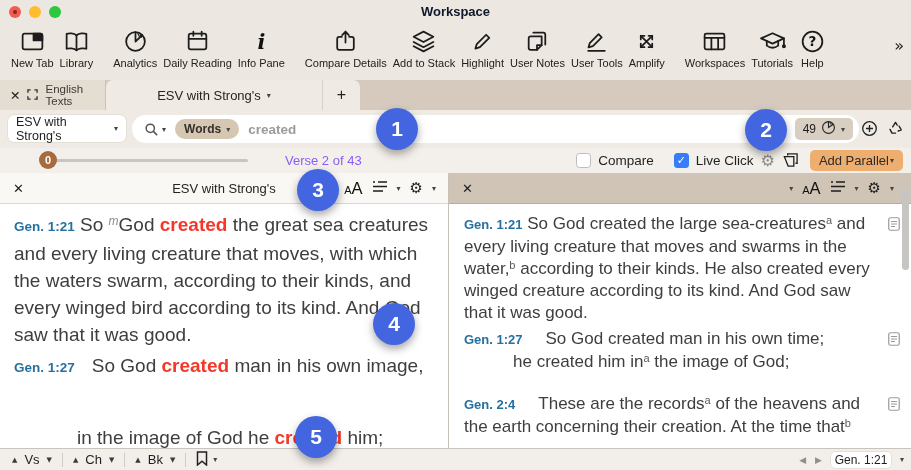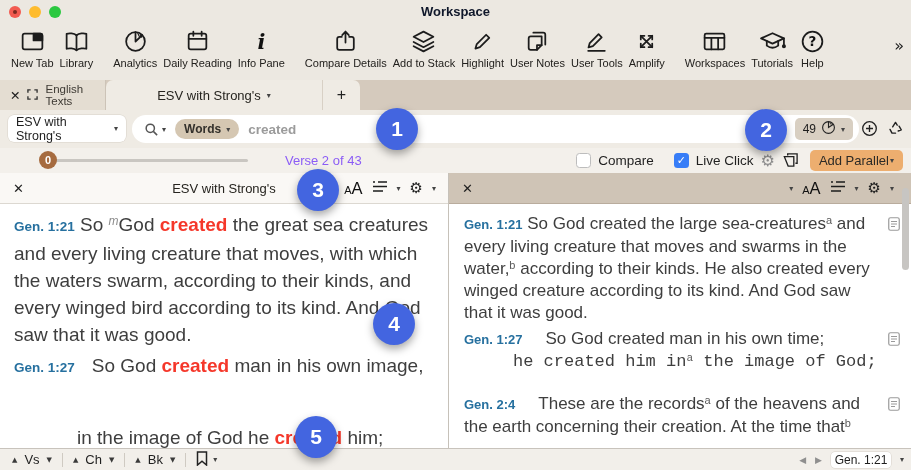--- a/index.html
+++ b/index.html
@@ -71,21 +71,21 @@
   .hit{color:var(--accent-red,#F5372A);font-weight:bold;}
   .sup{font-size:12px;vertical-align:6px;color:#8C8C8C;line-height:0;}
   .pane-left .sup{font-style:italic;}
   .pane-right .sup{font-size:11px;vertical-align:5px;color:#5a5a5a;}
   .vtab{display:inline-block;width:17px;}
   .pane-right .vtab{width:23px;}
   .verse{position:relative;}
   .verse + .verse{margin-top:4px;}
   .verse.spaced{margin-top:20px;}
   .pane-left .indent{padding-left:63px;margin-top:43px;}
-  .pane-right .indent{padding-left:49px;font-family:Liberation Mono, monospace;}
+  .pane-right .indent{padding-left:49px;}
   .note-ic{position:absolute;right:-23px;top:2px;}
   .scrollthumb{position:absolute;right:2px;top:15px;width:7px;height:82px;border-radius:4px;background:#C7C5C2;z-index:2;}
   
   .bottombar{position:absolute;left:0;right:0;bottom:0;height:22px;background:#F2EFEA;border-top:1px solid #C8C3BC;display:flex;align-items:center;font-size:13px;color:#1f1f1f;z-index:3;padding-left:12px;box-sizing:border-box;}
   .stepper{display:flex;align-items:center;gap:7px;}
   .tri{font-size:7px;color:#3a3a3a;font-family:"DejaVu Sans",sans-serif;}
   .bb-sep{width:1px;height:14px;background:#CFCAC2;margin:0 10px;}
   .bb-bookmark{display:flex;align-items:center;gap:5px;}
   .bb-right{margin-left:auto;display:flex;align-items:center;gap:9px;margin-right:7px;}
   .bb-arrow{font-size:9px;color:#8F8F8F;font-family:"DejaVu Sans",sans-serif;}

